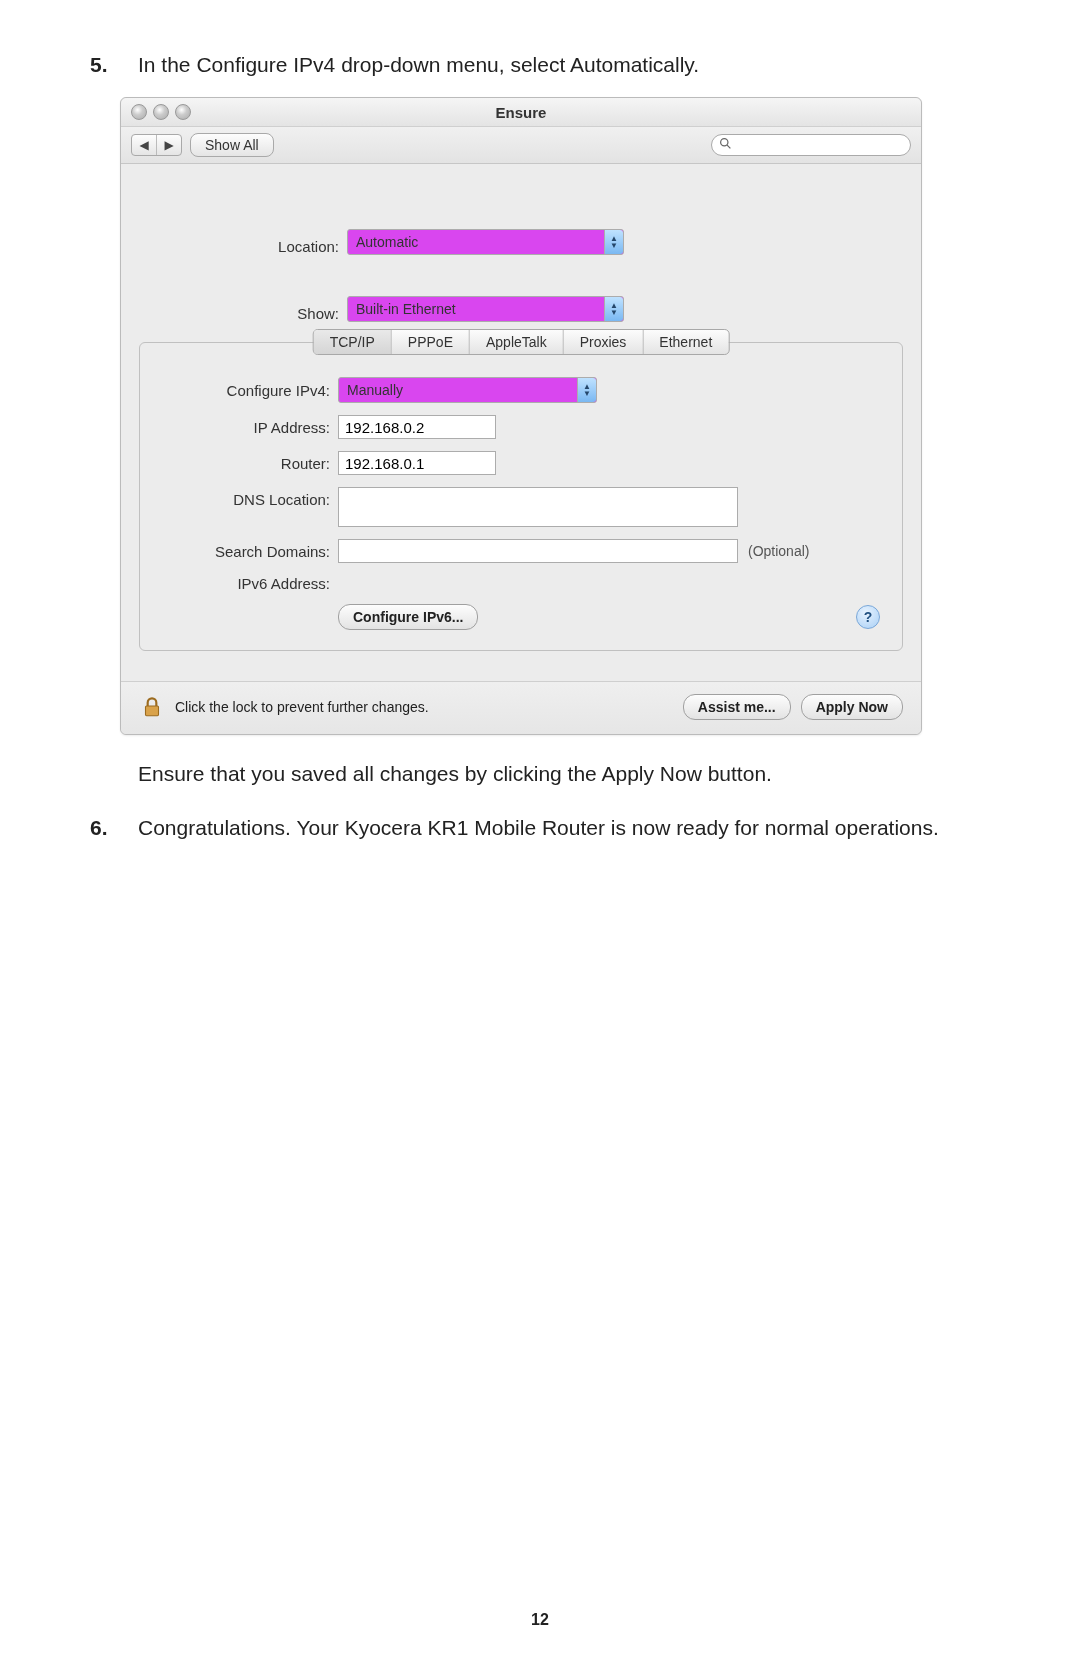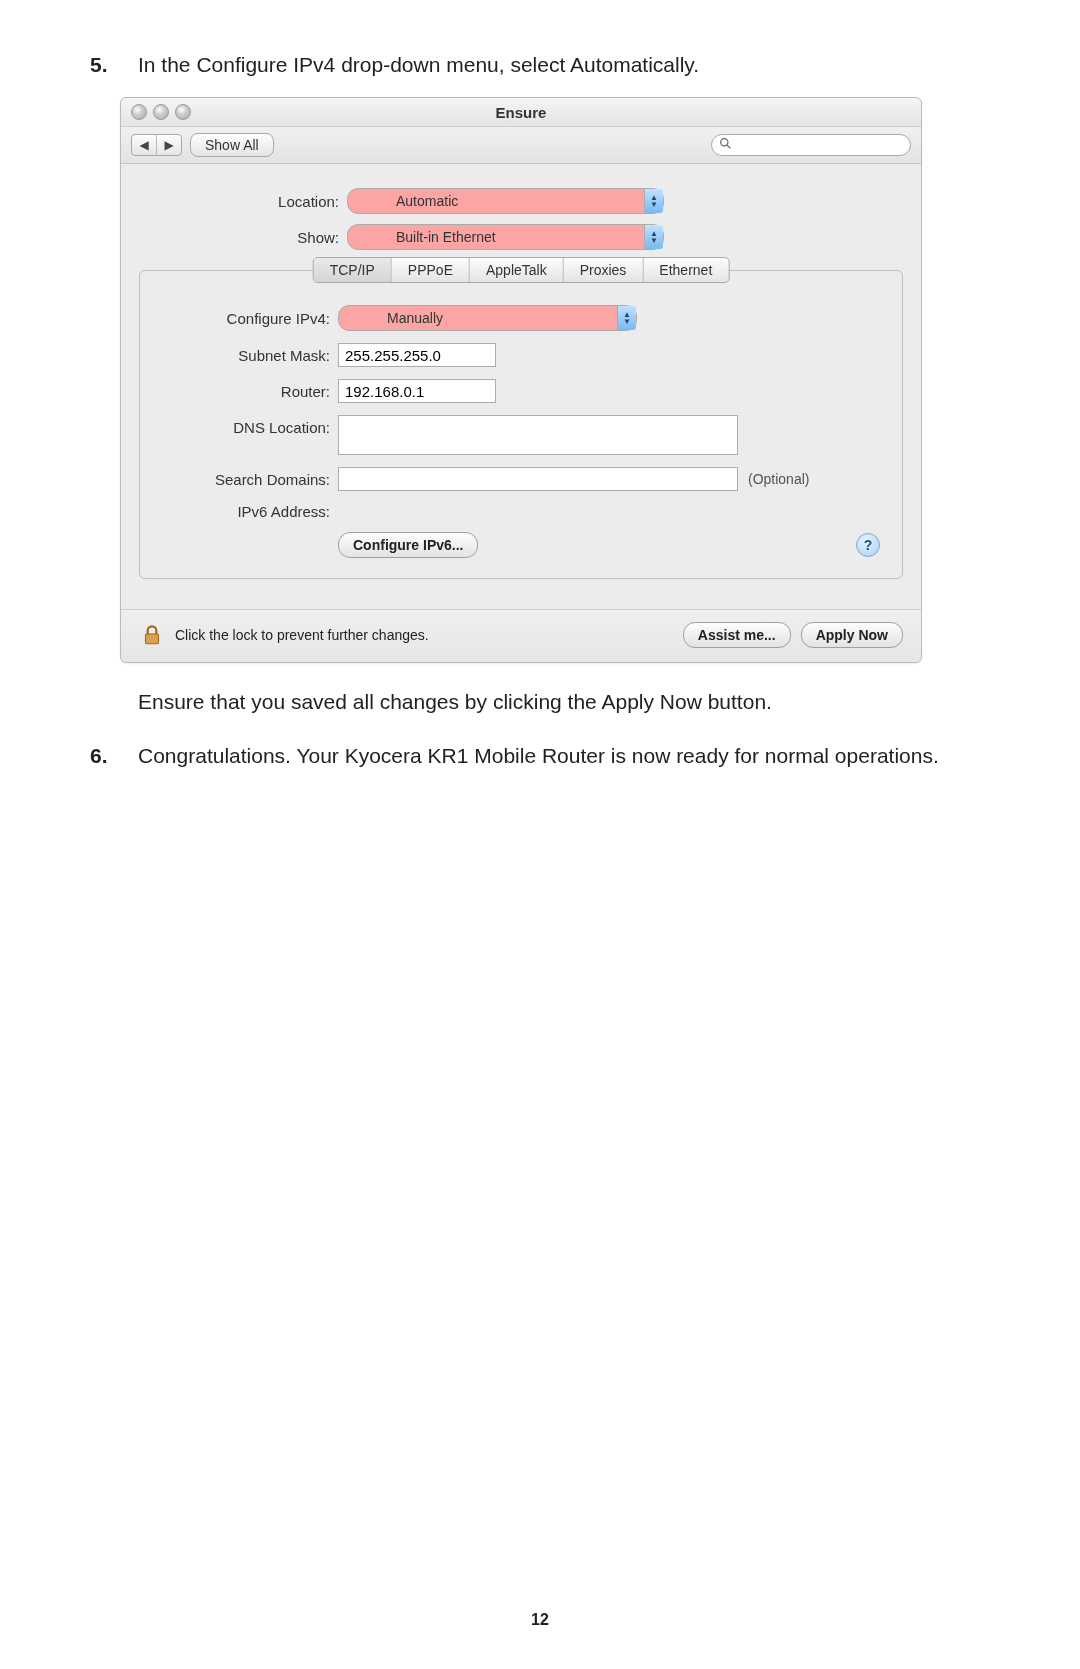--- a/index.html
+++ b/index.html
@@ -129,38 +129,38 @@
     background: #fff;
   }
 
   .pane-body {
     padding: 24px 18px 16px 18px;
     font-size: 15px;
     color: #333;
   }
   .formrow {
     display: flex;
-    align-items: center;
+    align-items: flex-end;
     margin-bottom: 10px;
+    margin-top: 41px;
   }
   .formrow .lbl {
     width: 200px;
     text-align: right;
     padding-right: 8px;
     color: #333;
   }
   .aqua-select {
     display: inline-flex;
     align-items: center;
     border: 1px solid #acacac;
-    border-radius: 11px;
-    background: #fca5a5;
+    border-radius: 3px;
+    background: #d946ef;
     height: 24px;
     position: relative;
-    padding-left: 40px;
   }
   .aqua-select .sel-text {
     padding: 0 8px;
     min-width: 240px;
     font-size: 14px;
   }
   .aqua-select.short .sel-text { min-width: 222px; }
   .aqua-select .sel-end {
     width: 18px; height: 24px;
     border-left: 1px solid #acacac;
@@ -369,25 +369,25 @@
         </div>
 
         <div class="fieldrow">
           <span class="flbl">Configure IPv4:</span>
           <span class="aqua-select short">
             <span class="sel-text">Manually</span>
             <span class="sel-end">▲<br>▼</span>
           </span>
         </div>
 
-
         <div class="fieldrow">
-          <span class="flbl">Subnet Mask:</span>
-          <input class="txtinput w-small" type="text" value="255.255.255.0" style="">
-        </div>
+          <span class="flbl">IP Address:</span>
+          <input class="txtinput w-small" type="text" value="192.168.0.2" style="">
+        </div>
+
 
         <div class="fieldrow">
           <span class="flbl">Router:</span>
           <input class="txtinput w-small" type="text" value="192.168.0.1" style="">
         </div>
 
         <div class="fieldrow" style="align-items:flex-start;">
           <span class="flbl" style="padding-top:4px;">DNS Location:</span>
           <input class="txtinput w-wide w-tall" type="text" value="" style="">
         </div>

